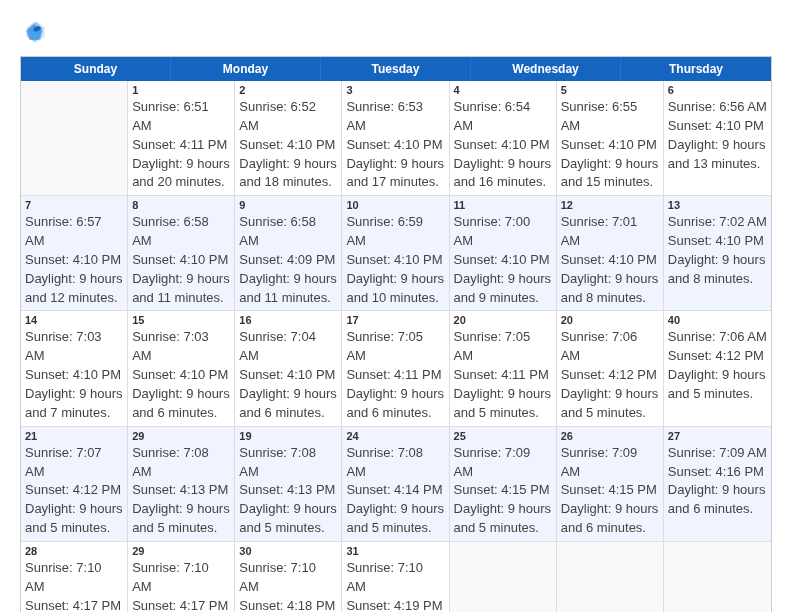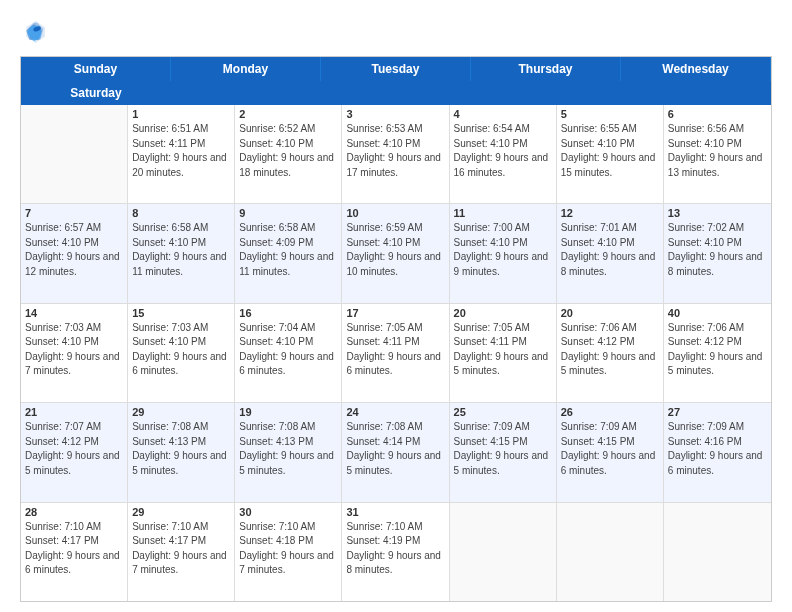--- a/index.html
+++ b/index.html
@@ -98,21 +98,21 @@
     .cal-cell:last-child { border-right: none; }
     .cal-cell.empty { background: #f9f9f9; }
     .day-num {
       font-size: 11px;
       font-weight: bold;
       color: #333;
       display: block;
       margin-bottom: 2px;
     }
     .sun-info {
-      font-size: 10px;
+      font-size: 13px;
       color: #444;
       line-height: 1.45;
     }
     .alt-row .cal-cell {
       background: #f0f4ff;
     }
   </style>
 </head>
 <body>
 
@@ -136,23 +136,22 @@
       <div class="month-title"></div>
       <div class="location"></div>
     </div>
   </div>
 
   <div class="calendar">
     <div class="cal-header-row">
     <div class="cal-header-cell">Sunday</div>
         <div class="cal-header-cell">Monday</div>
         <div class="cal-header-cell">Tuesday</div>
+        <div class="cal-header-cell">Wednesday</div>
         <div class="cal-header-cell">Thursday</div>
-        <div class="cal-header-cell">Wednesday</div>
-        <div class="cal-header-cell">Saturday</div>
       </div>
     <div class="cal-body">
     <div class="cal-row">
           <div class="cal-cell empty"></div>
           <div class="cal-cell">
             <span class="day-num">1</span>
             <div class="sun-info">Sunrise: 6:51 AM<br>Sunset: 4:11 PM<br>Daylight: 9 hours and 20 minutes.</div>
           </div>
           <div class="cal-cell">
             <span class="day-num">2</span>

